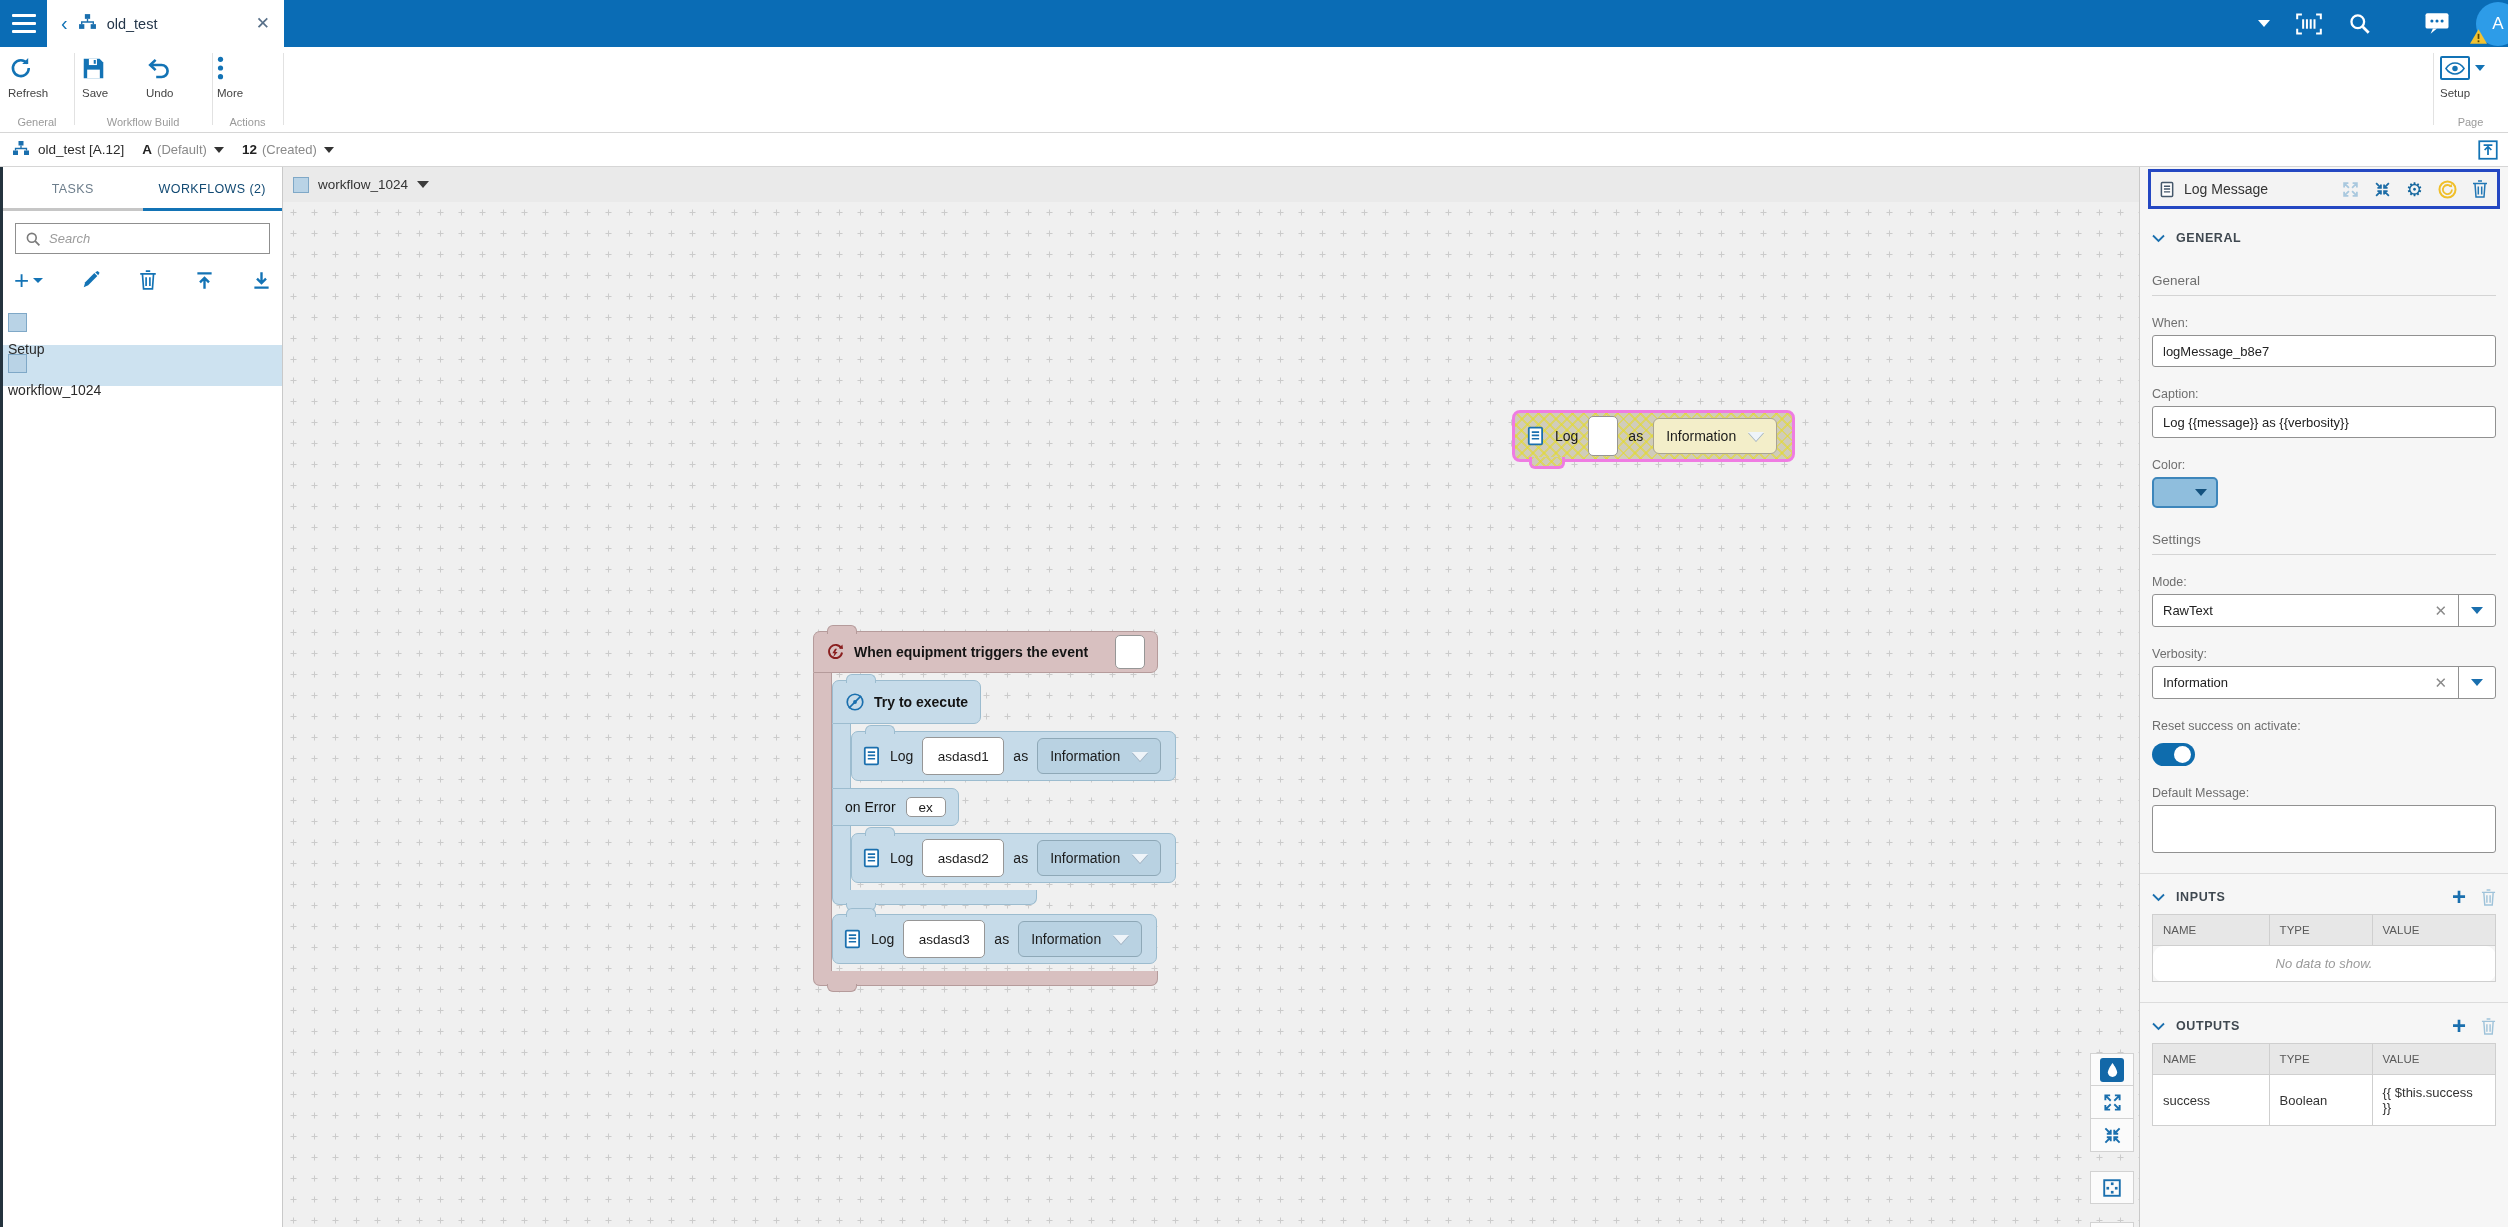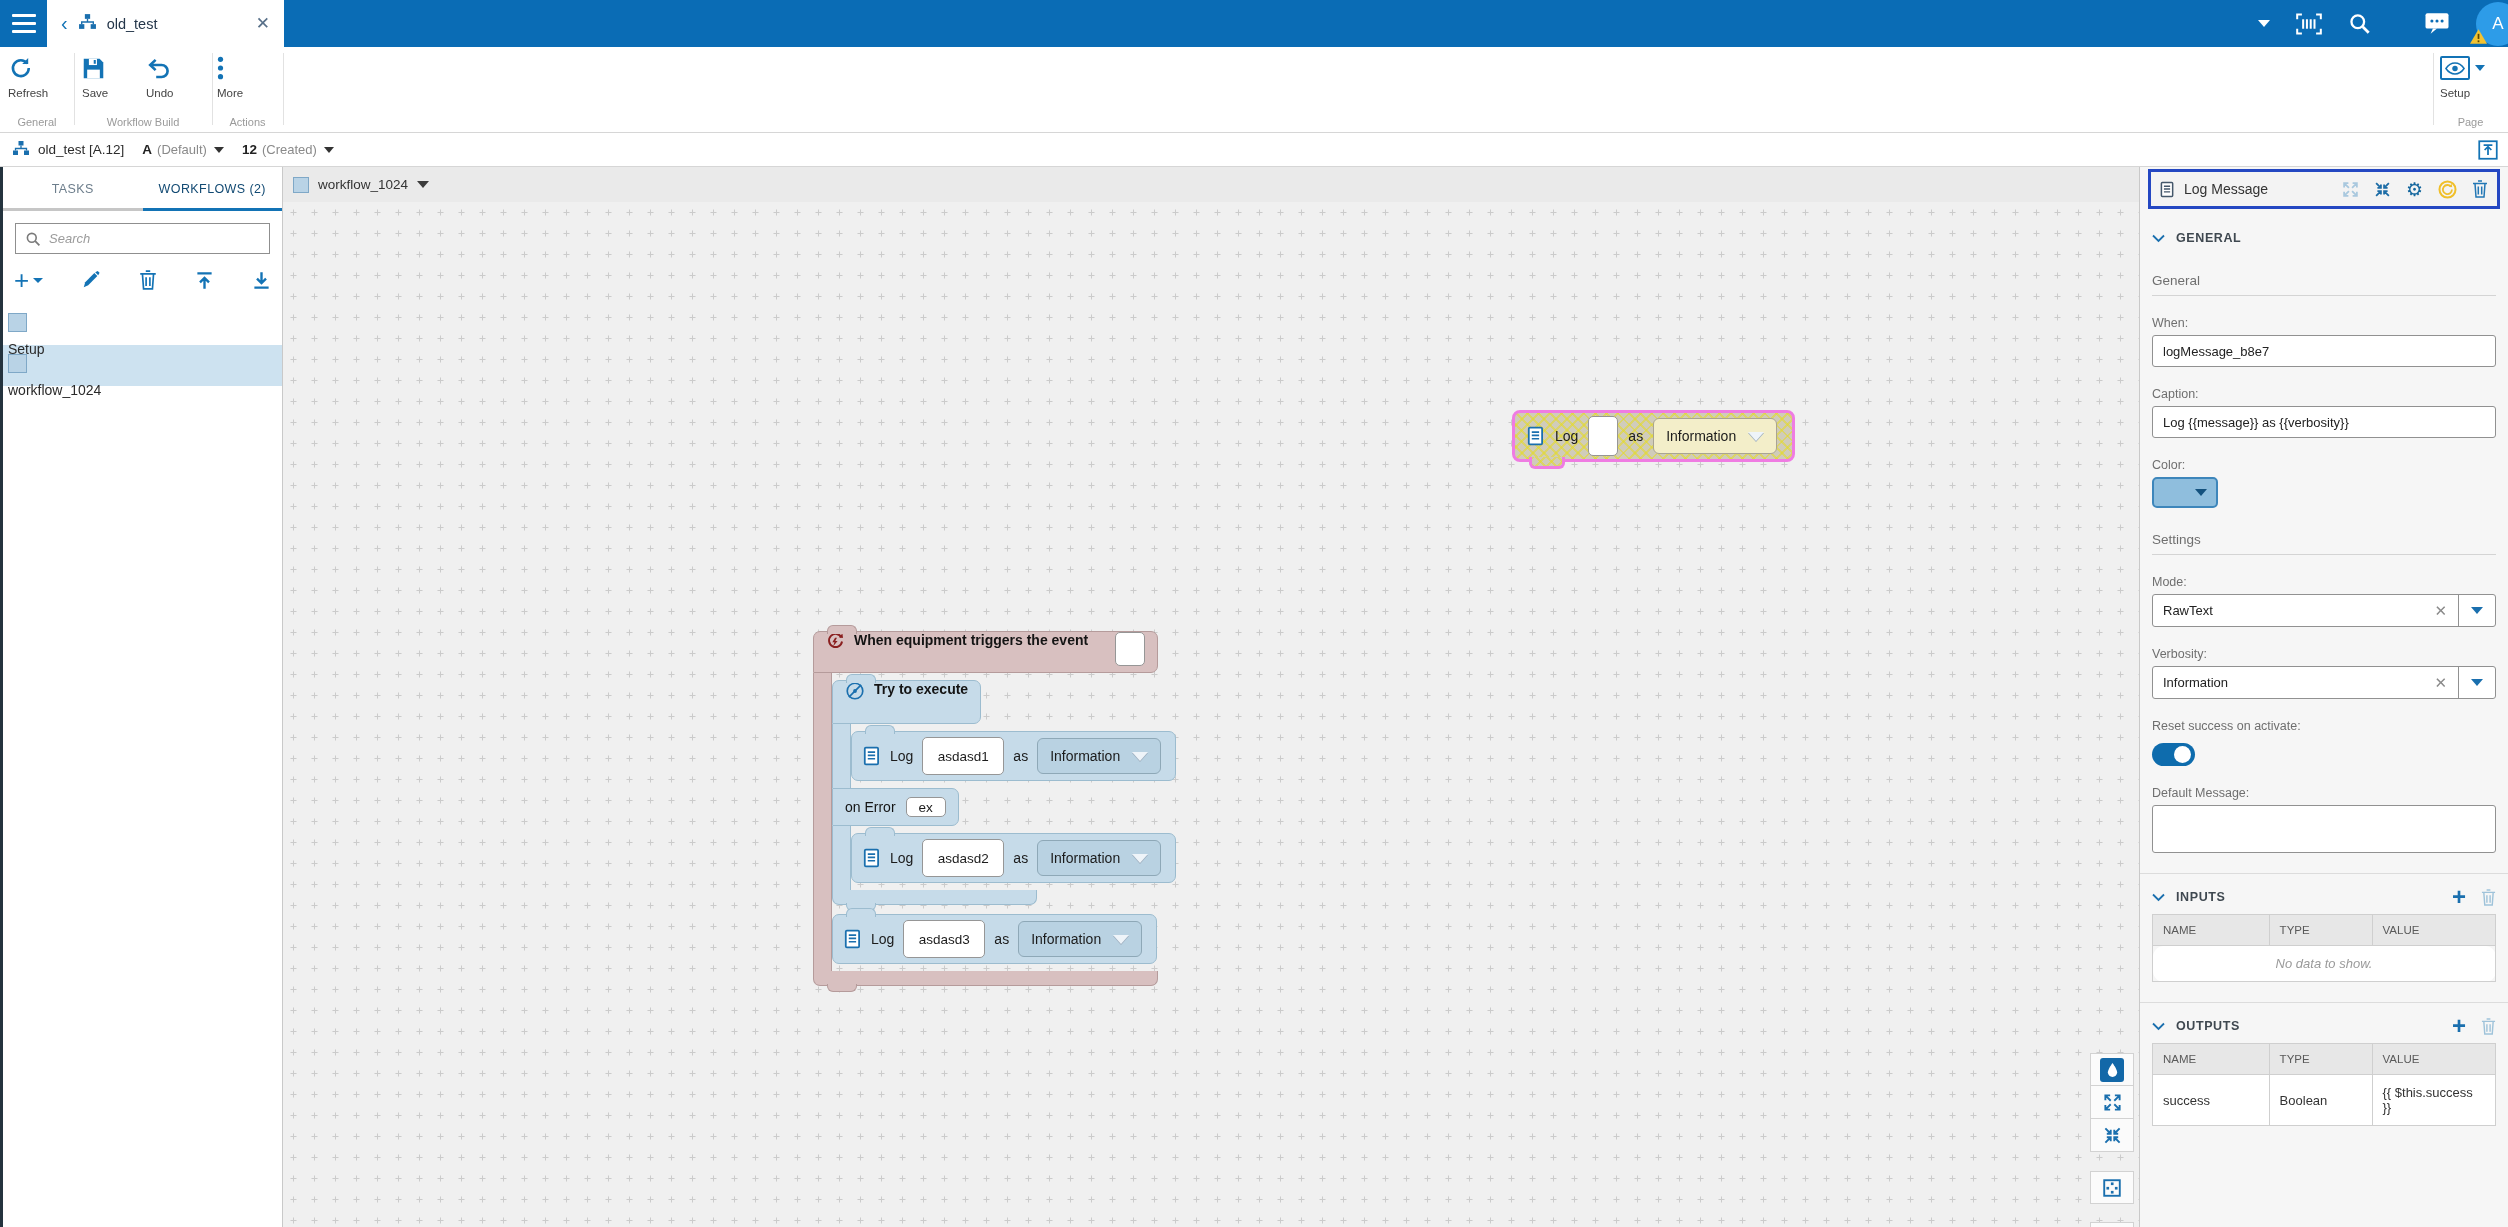--- a/index.html
+++ b/index.html
@@ -71,21 +71,21 @@
   .canvas-tab .caret { width:0;height:0;border-left:6px solid transparent;border-right:6px solid transparent;border-top:7px solid #3c3c3c; }
   .canvas-area { position:absolute; top:35px; left:0; right:0; bottom:0; overflow:hidden; }
   .gridsvg { position:absolute; top:0; left:0; width:100%; height:100%; }
 
   
   .blue  { --bb:#c6dbe9; --bd:#9cbccf; }
   .mauve { --bb:#d8c0c0; --bd:#b59b9b; }
   .blk-abs { position:absolute; }
   .row-blk { display:inline-flex; align-items:center; gap:9px; padding:0 14px 0 11px; height:50px; background:var(--bb); border:1px solid var(--bd); border-radius:7px; position:relative; font-size:14px; color:#1b1b1b; }
   .row-blk::before, .c-head::before { content:""; position:absolute; top:-7px; left:13px; width:28px; height:8px; background:inherit; border:1px solid var(--bd); border-bottom:none; border-radius:6px 6px 0 0; }
-  .c-head { display:inline-flex; align-items:flex-start; gap:9px; padding:0 12px; background:var(--bb); border:1px solid var(--bd); border-radius:7px 7px 7px 0; position:relative; font-size:14px; color:#141414; }
+  .c-head { display:inline-flex; align-items:center; gap:9px; padding:14px 12px; background:var(--bb); border:1px solid var(--bd); border-radius:7px 7px 7px 0; position:relative; font-size:14px; color:#141414; }
   .c-head .hlbl { font-weight:bold; }
   .c-body { display:flex; }
   .spine { width:19px; flex:none; background:var(--bb); border-left:1px solid var(--bd); border-right:1px solid var(--bd); }
   .kids { display:flex; flex-direction:column; align-items:flex-start; gap:9px; padding:7px 0 7px 0; }
   .c-mid { display:inline-flex; align-items:center; gap:10px; padding:0 12px; height:38px; background:var(--bb); border:1px solid var(--bd); border-radius:0 7px 7px 0; font-size:14px; color:#141414; position:relative; }
   .c-foot { height:15px; background:var(--bb); border:1px solid var(--bd); border-top:none; border-radius:0 0 7px 7px; position:relative; }
   .c-foot::after { content:""; position:absolute; bottom:-7px; left:13px; width:28px; height:7px; background:inherit; border:1px solid var(--bd); border-top:none; border-radius:0 0 6px 6px; }
   .blk-input { height:38px; min-width:30px; border:1px solid #969696; border-radius:5px; background:#fff; text-align:center; font-size:13.5px; font-family:inherit; color:#1c1c1c; padding:0 6px; outline:none; }
   .blk-select { height:36px; display:inline-flex; align-items:center; gap:12px; padding:0 12px; background:#b9d2e2; border:1px solid #8ea8b7; border-radius:6px; cursor:pointer; }
   .blk-select .scaret { width:0;height:0;border-left:8px solid transparent;border-right:8px solid transparent;border-top:9px solid #eef4f9; filter:drop-shadow(0 1px 0 #9ab); }

